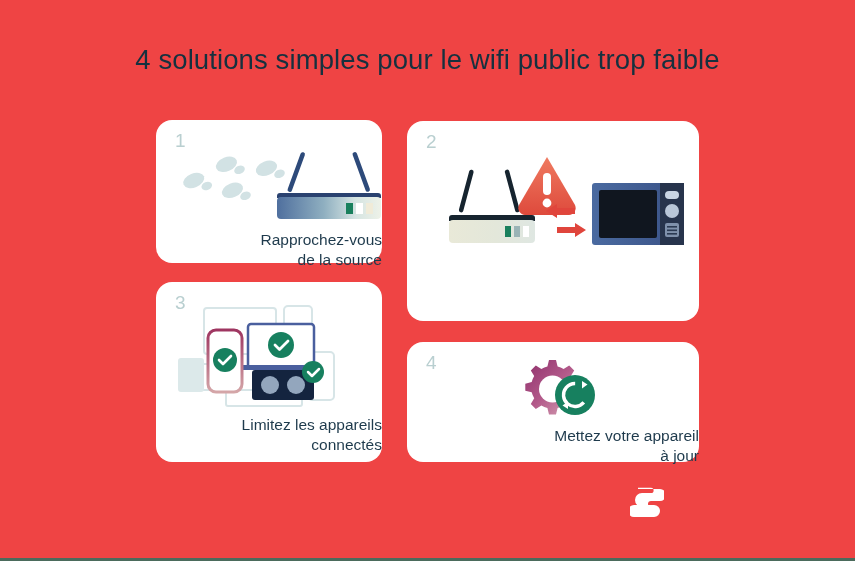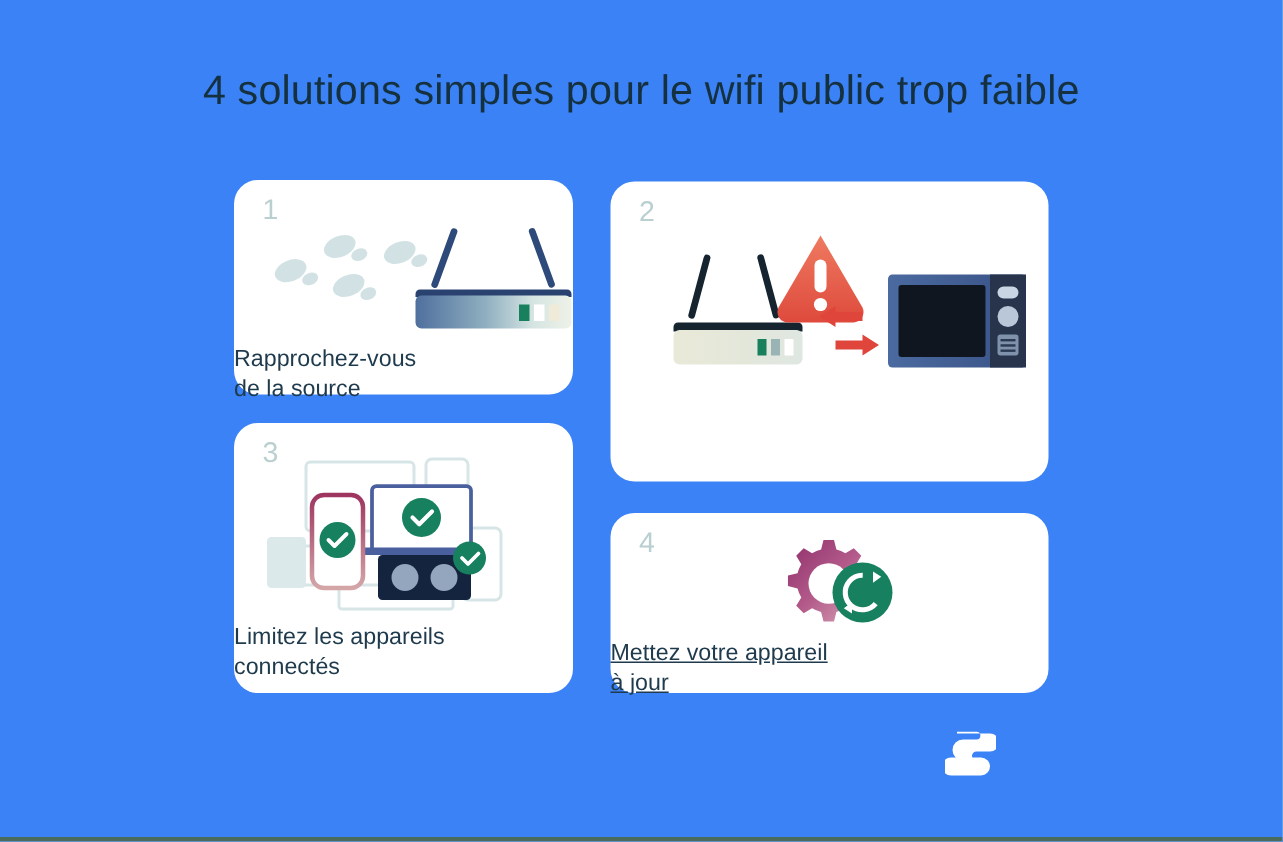--- a/index.html
+++ b/index.html
@@ -12,21 +12,21 @@
     background: #b6cfd1;
     font-family: "Liberation Sans", sans-serif;
     overflow: hidden;
     position: relative;
   }
   #infographic {
     position: absolute;
     left: 0; top: 0;
     width: 855px;
     height: 561px;
-    background: #3b82f6;
+    background: #ef4444;
     border-bottom: 3px solid #4b6b5c;
     box-sizing: border-box;
     padding-left: 16px;
   }
   .title {
     position: absolute;
     left: 0; top: 44px;
     width: 855px;
     text-align: center;
     font-size: 27.5px;
@@ -43,21 +43,21 @@
     position: absolute;
     left: 19px; top: 10px;
     font-size: 19px;
     font-weight: 500;
     color: #b9cfd0;
   }
   .card-caption {
     position: absolute;
     left: 0;
     width: 100%;
-    text-align: left;
+    text-align: right;
     font-size: 15.5px;
     line-height: 20px;
     color: #1e3a4c;
     white-space: pre-line;
   }
   .art {
     position: absolute;
     left: 0; top: 0;
     width: 100%;
   }
@@ -69,21 +69,21 @@
   #card2 { left: 407px; top: 121px; width: 292px; height: 200px; }
   #card2 .art { top: 24px; height: 128px; }
   #card2 .card-caption { top: 166px; }
 
   #card3 { left: 156px; top: 282px; width: 226px; height: 180px; }
   #card3 .art { top: 20px; height: 110px; }
   #card3 .card-caption { top: 133px; }
 
   #card4 { left: 407px; top: 342px; width: 292px; height: 120px; }
   #card4 .art { top: 16px; height: 62px; }
-  #card4 .card-caption { top: 84px; text-decoration: underline; }
+  #card4 .card-caption { top: 84px; }
 
   .logo {
     position: absolute;
     left: 630px; top: 487px;
     display: flex;
     align-items: center;
     gap: 11px;
   }
   .logo-text {
     font-family: "Liberation Serif", serif;

